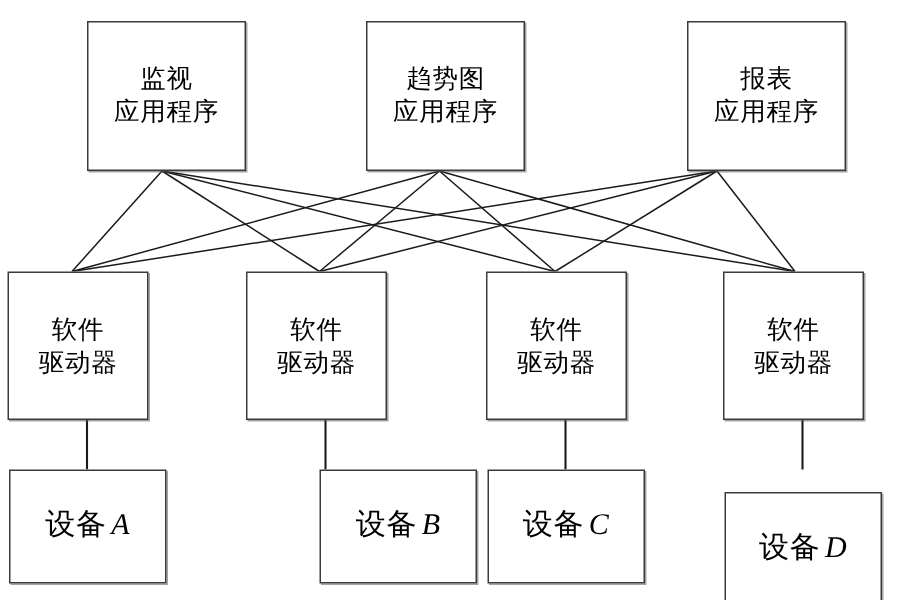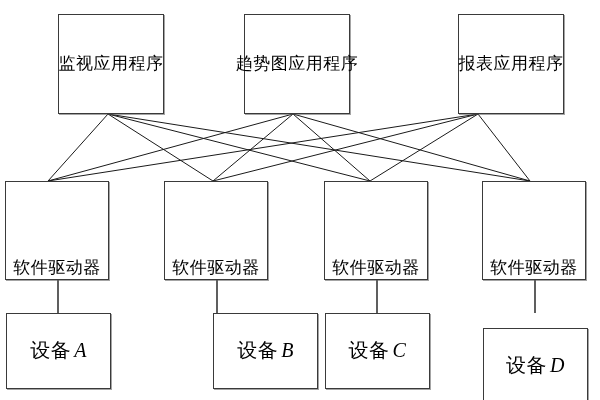--- a/index.html
+++ b/index.html
@@ -25,44 +25,43 @@
     height: 400px;
     pointer-events: none;
   }
   .node {
     position: absolute;
     box-sizing: border-box;
     background: #ffffff;
     border: 1px solid #3a3a3a;
     box-shadow: 1px 1px 0 rgba(90,90,90,0.55);
     display: flex;
-    flex-direction: row;
+    flex-direction: column;
     align-items: center;
     justify-content: center;
     text-align: center;
     color: #000000;
     z-index: 2;
   }
   .node .line {
     display: block;
     line-height: 1.28;
     white-space: nowrap;
   }
   .app-node {
     width: 106px;
     height: 100px;
     font-size: 17px;
     letter-spacing: 0.5px;
   }
   .driver-node {
-    width: 104px;
+    width: 94px;
     height: 99px;
     font-size: 17px;
     letter-spacing: 0.5px;
-    align-items: flex-end;
   }
   .device-node {
     width: 105px;
     height: 76px;
     font-size: 20px;
   }
   .device-node .line {
     letter-spacing: 0.5px;
   }
   .dev-letter {

